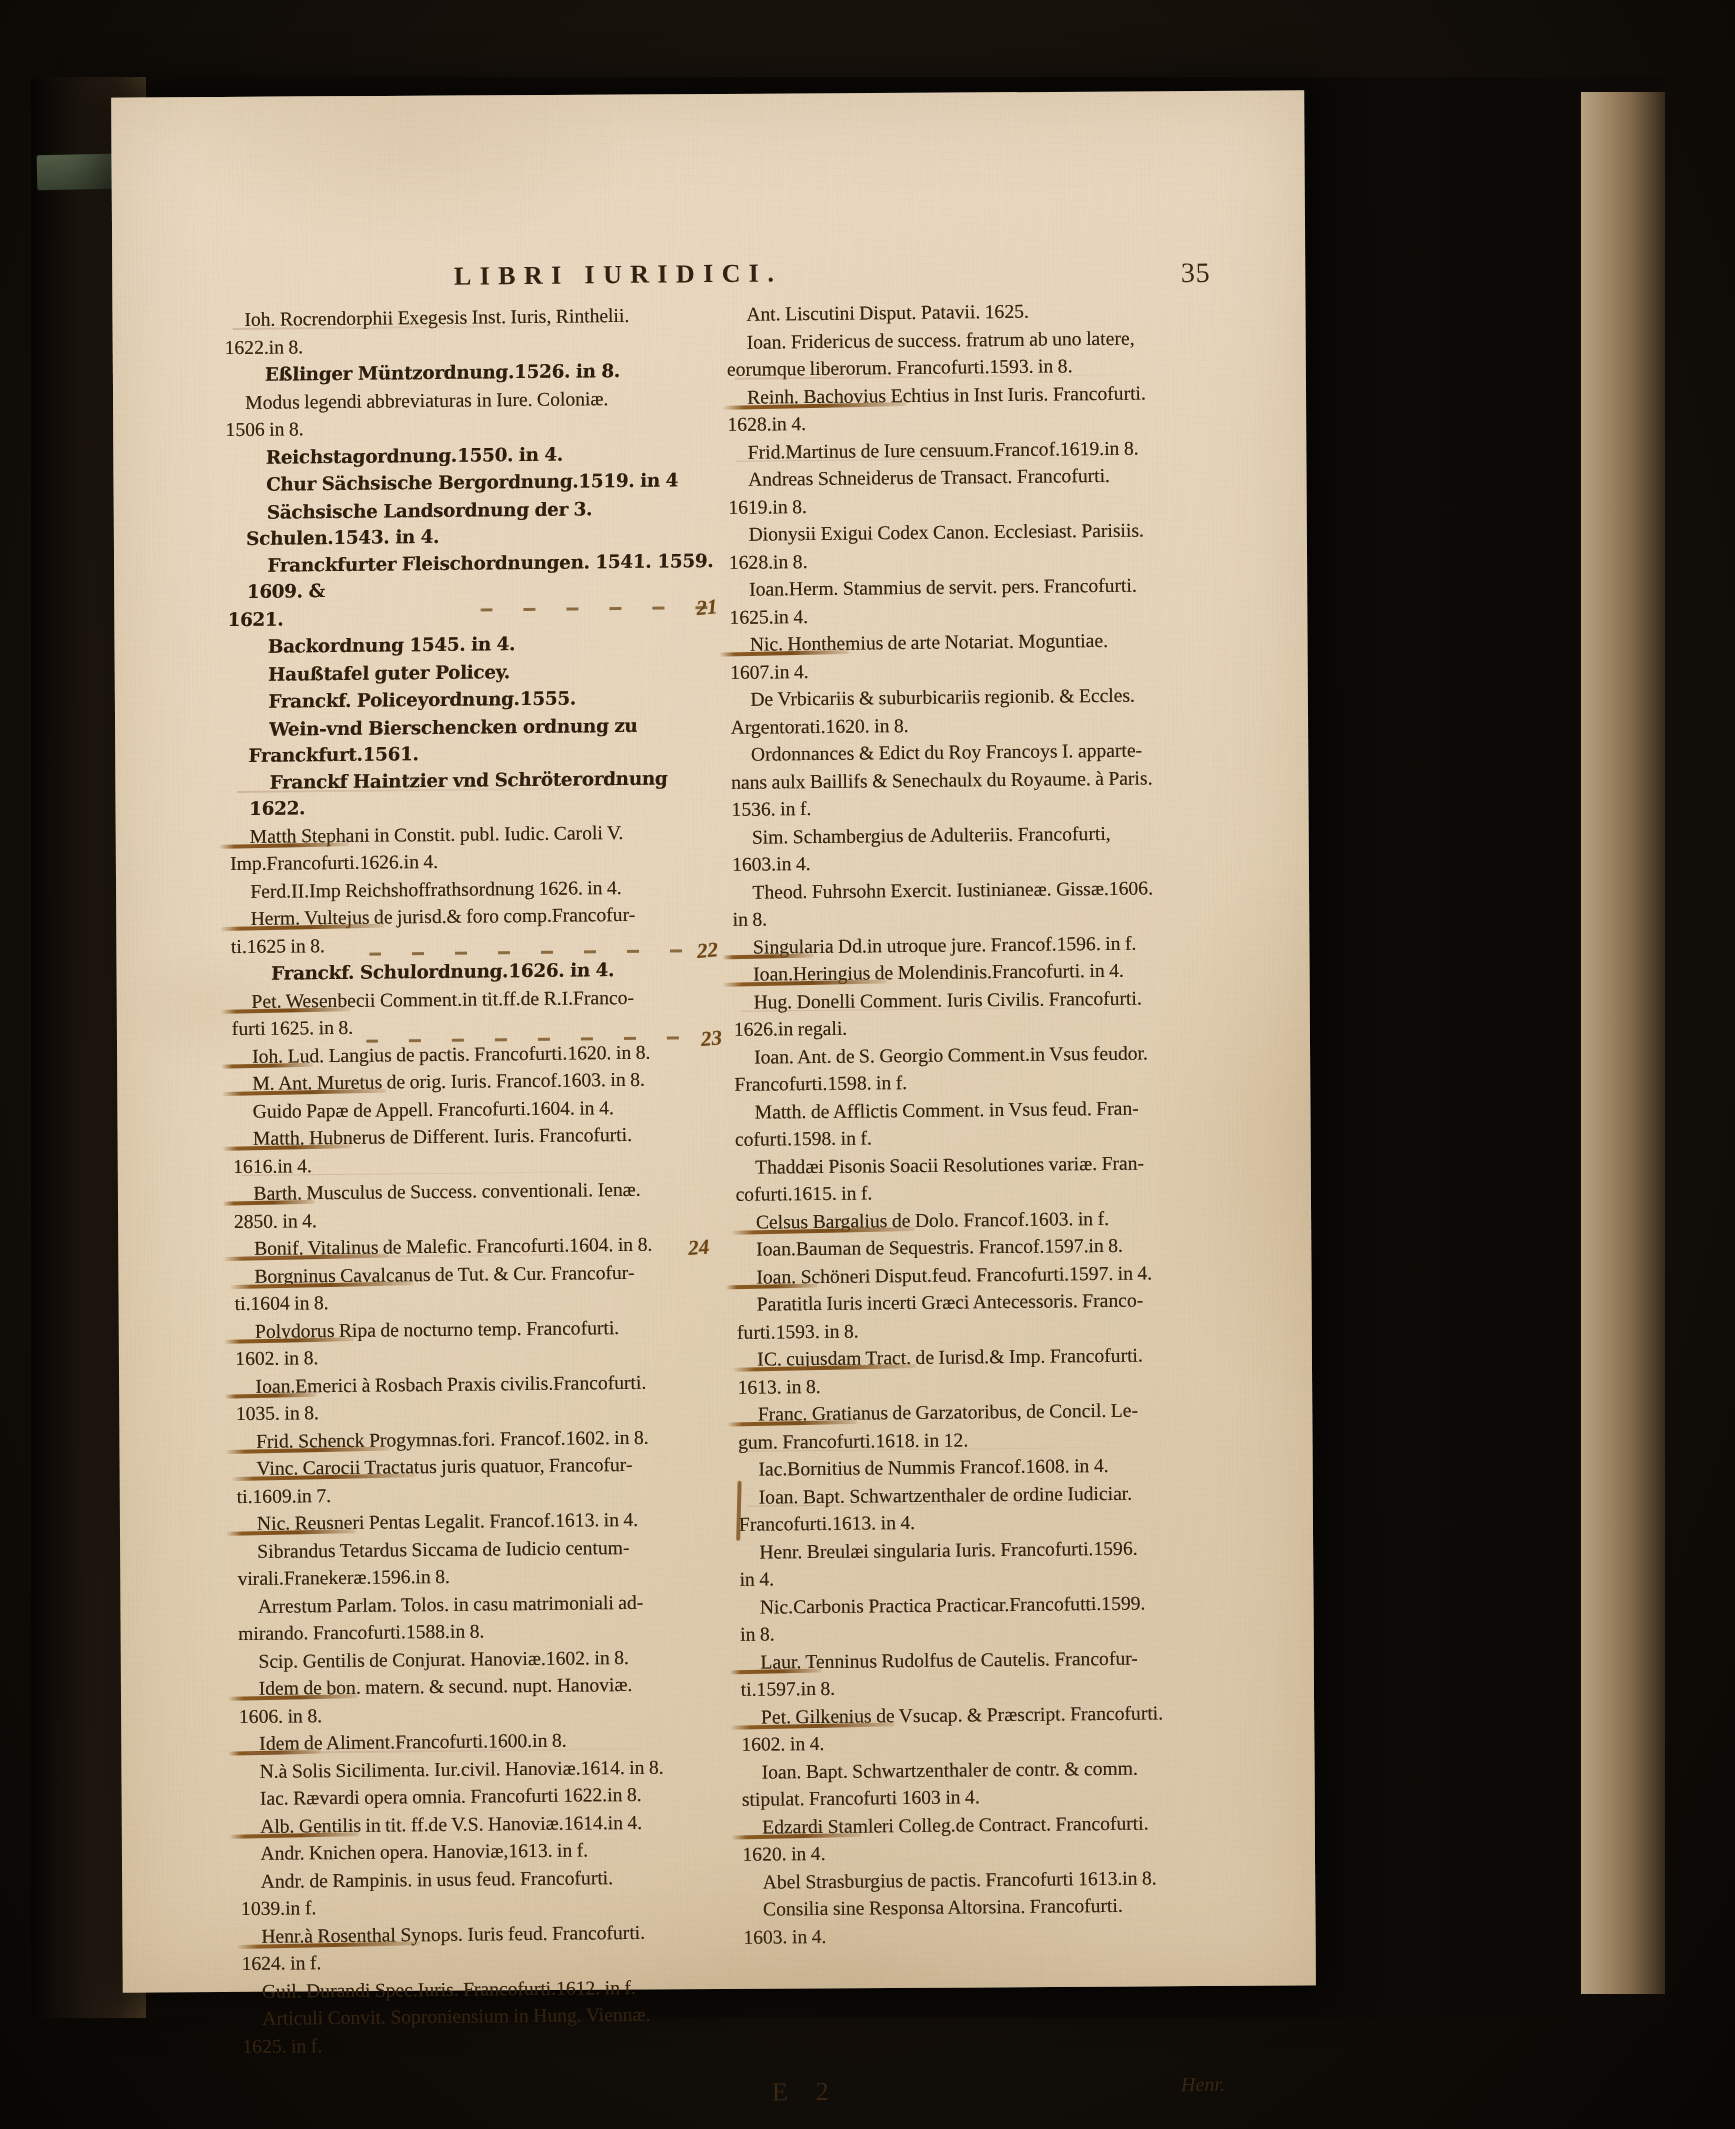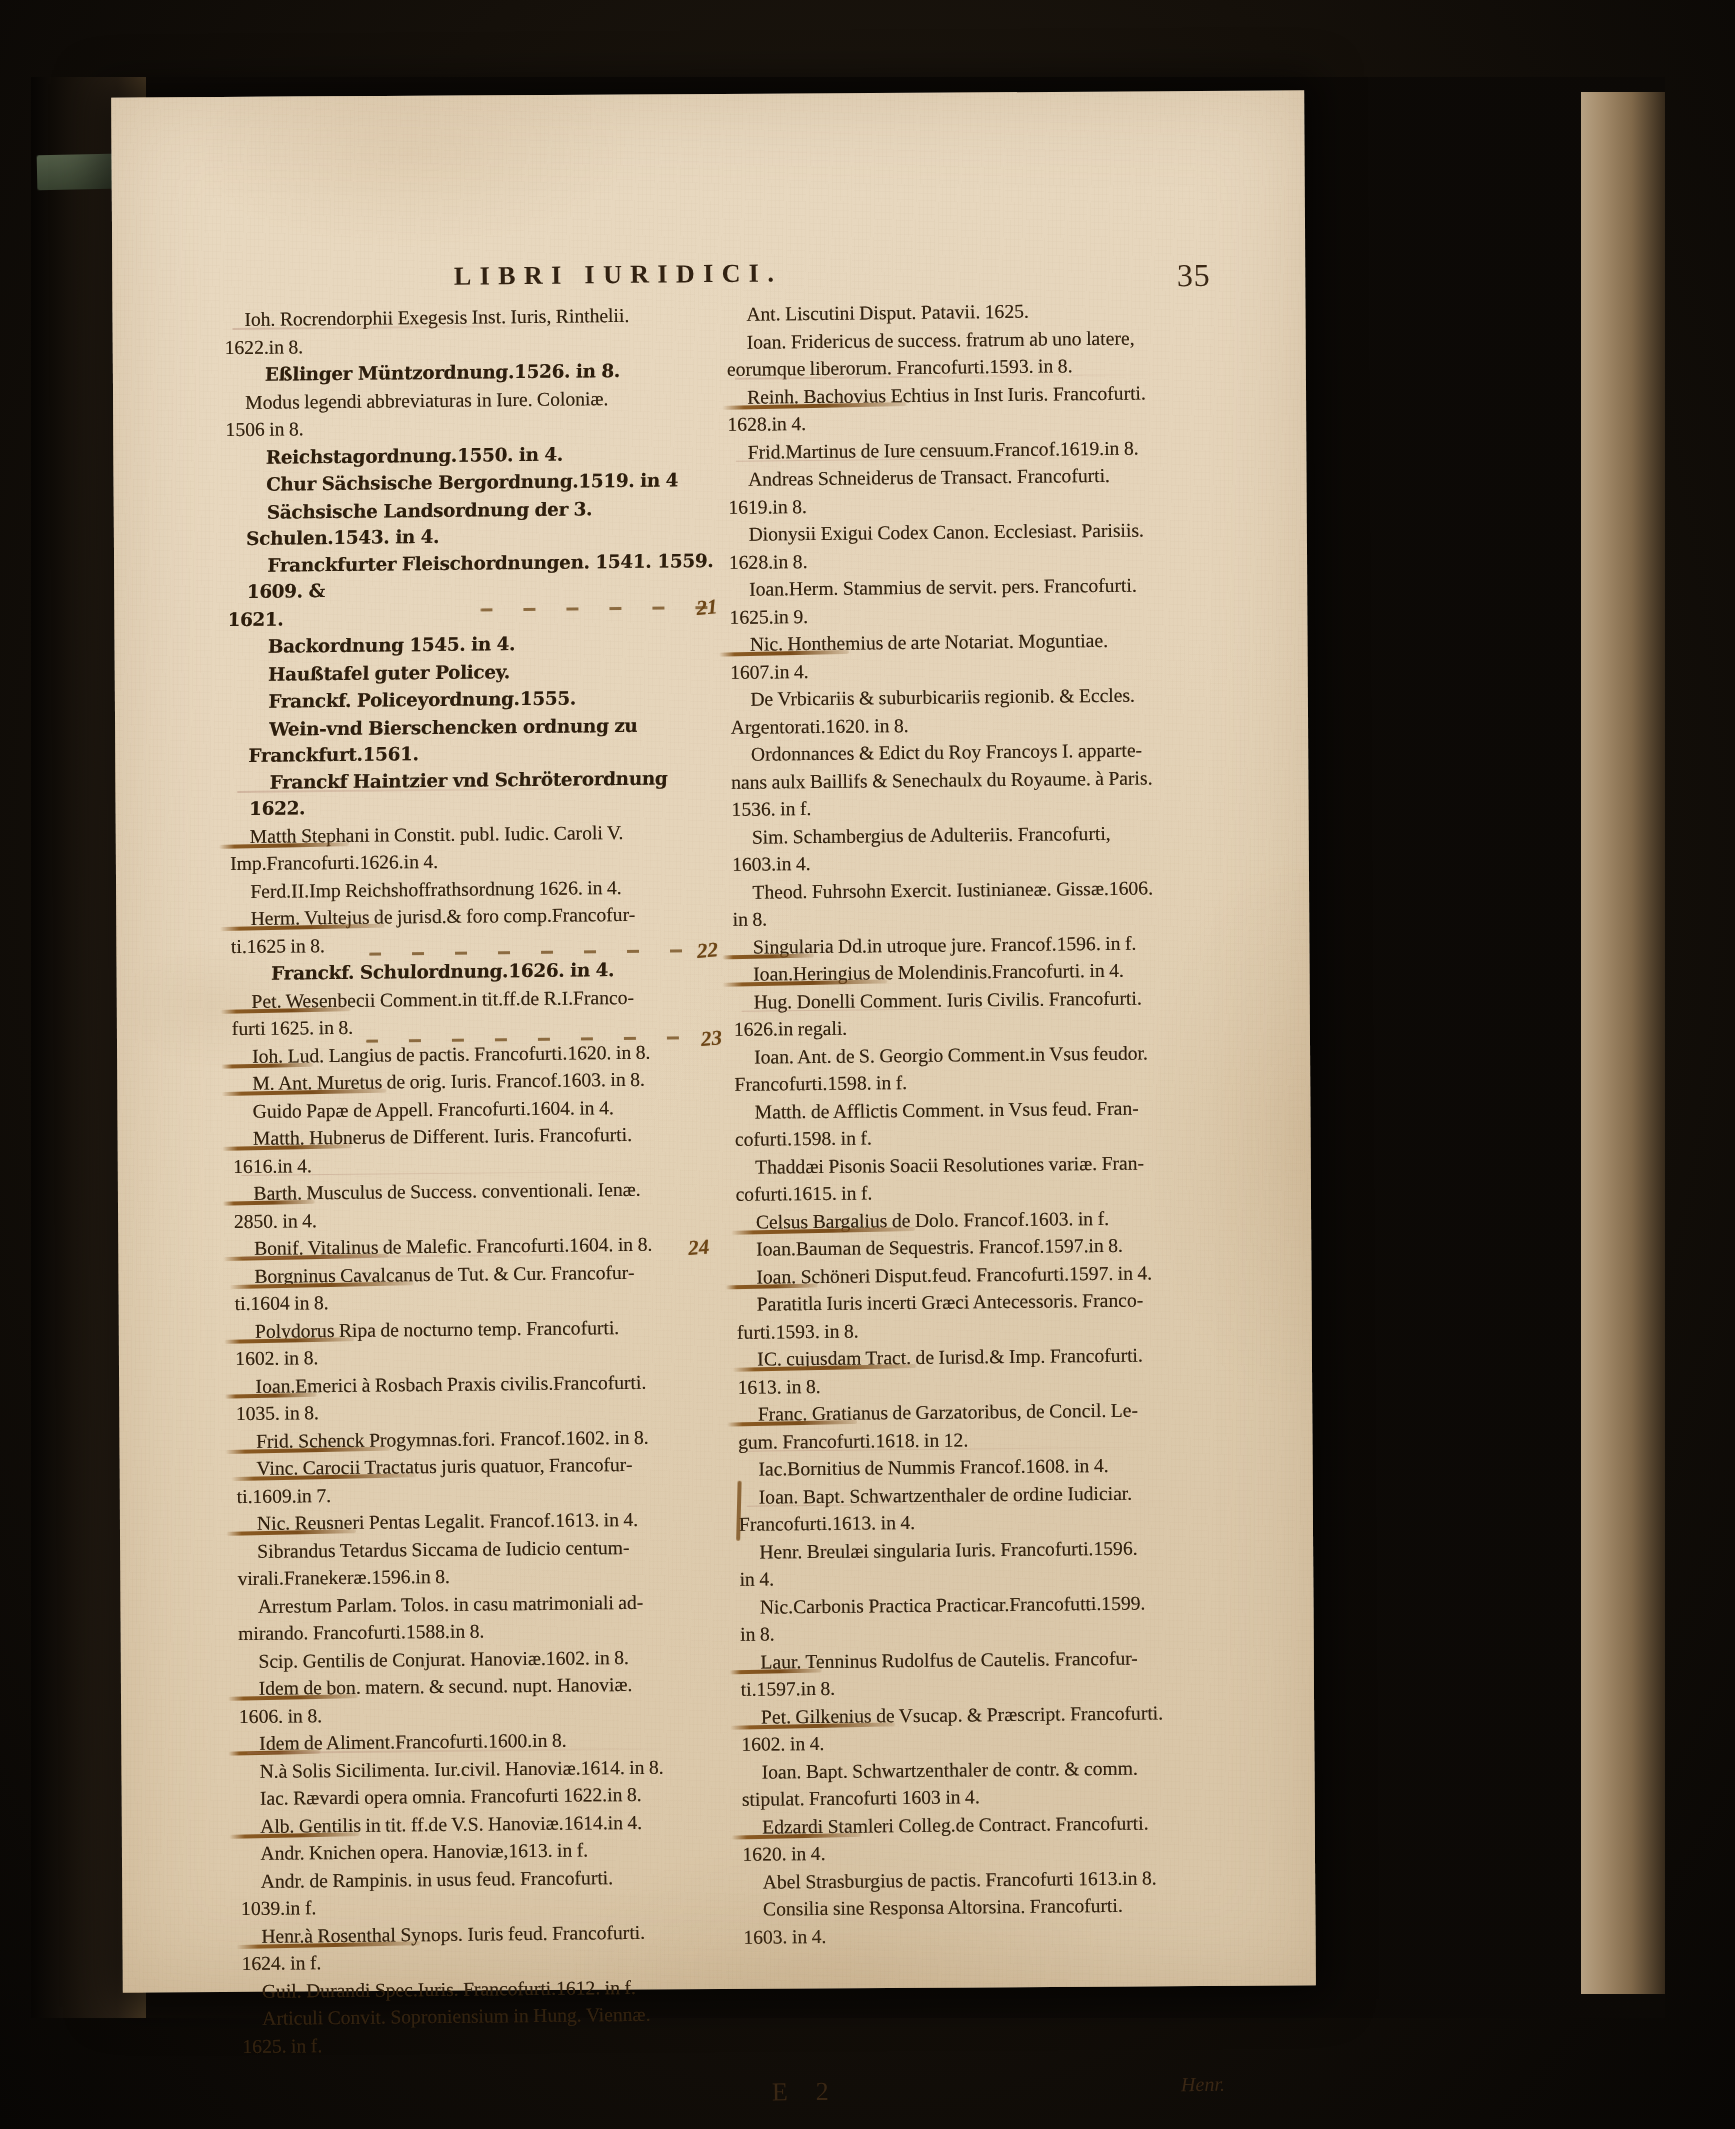--- a/index.html
+++ b/index.html
@@ -89,21 +89,21 @@
 
   
   .head-row{ position:relative; height:43px; }
   .running-head{
     position:absolute; left:230px; top:0;
     font-size:26px; letter-spacing:8.4px; font-weight:600;
     color:#322212; font-family:"Liberation Serif", serif;
   }
   .folio{
     position:absolute; right:-4.6px; top:3.1px;
-    font-size:32px; color:#3a2714; letter-spacing:0.8px;
+    font-size:28px; color:#3a2714; letter-spacing:0.8px;
   }
 
   
   .cols{ display:flex; gap:28px; }
   .col{ width:474px; }
 
   .entry{
     position:relative;
     font-size:19.6px;
     line-height:26px;
@@ -262,21 +262,21 @@
               <p class="entry"><span>Ioan. Fridericus de success. fratrum ab uno latere,</span></p>
               <p class="entry cont ruled"><span>eorumque liberorum. Francofurti.1593. in 8.</span></p>
               <p class="entry"><span>Reinh. Bachovius Echtius in Inst Iuris. Francofurti.</span><span class="ul long"></span></p>
               <p class="entry cont"><span>1628.in 4.</span></p>
               <p class="entry ruled"><span>Frid.Martinus de Iure censuum.Francof.1619.in 8.</span></p>
               <p class="entry"><span>Andreas Schneiderus de Transact. Francofurti.</span></p>
               <p class="entry cont"><span>1619.in 8.</span></p>
               <p class="entry"><span>Dionysii Exigui Codex Canon. Ecclesiast. Parisiis.</span></p>
               <p class="entry cont"><span>1628.in 8.</span></p>
               <p class="entry"><span>Ioan.Herm. Stammius de servit. pers. Francofurti.</span></p>
-              <p class="entry cont"><span>1625.in 9.</span></p>
+              <p class="entry cont"><span>1625.in 4.</span></p>
               <p class="entry"><span>Nic. Honthemius de arte Notariat. Moguntiae.</span><span class="ul"></span></p>
               <p class="entry cont"><span>1607.in 4.</span></p>
               <p class="entry"><span>De Vrbicariis &amp; suburbicariis regionib. &amp; Eccles.</span></p>
               <p class="entry cont"><span>Argentorati.1620. in 8.</span></p>
               <p class="entry"><span>Ordonnances &amp; Edict du Roy Francoys I. apparte-</span></p>
               <p class="entry cont"><span>nans aulx Baillifs &amp; Senechaulx du Royaume. à Paris.</span></p>
               <p class="entry cont"><span>1536. in f.</span></p>
               <p class="entry"><span>Sim. Schambergius de Adulteriis. Francofurti,</span></p>
               <p class="entry cont"><span>1603.in 4.</span></p>
               <p class="entry"><span>Theod. Fuhrsohn Exercit. Iustinianeæ. Gissæ.1606.</span></p>

